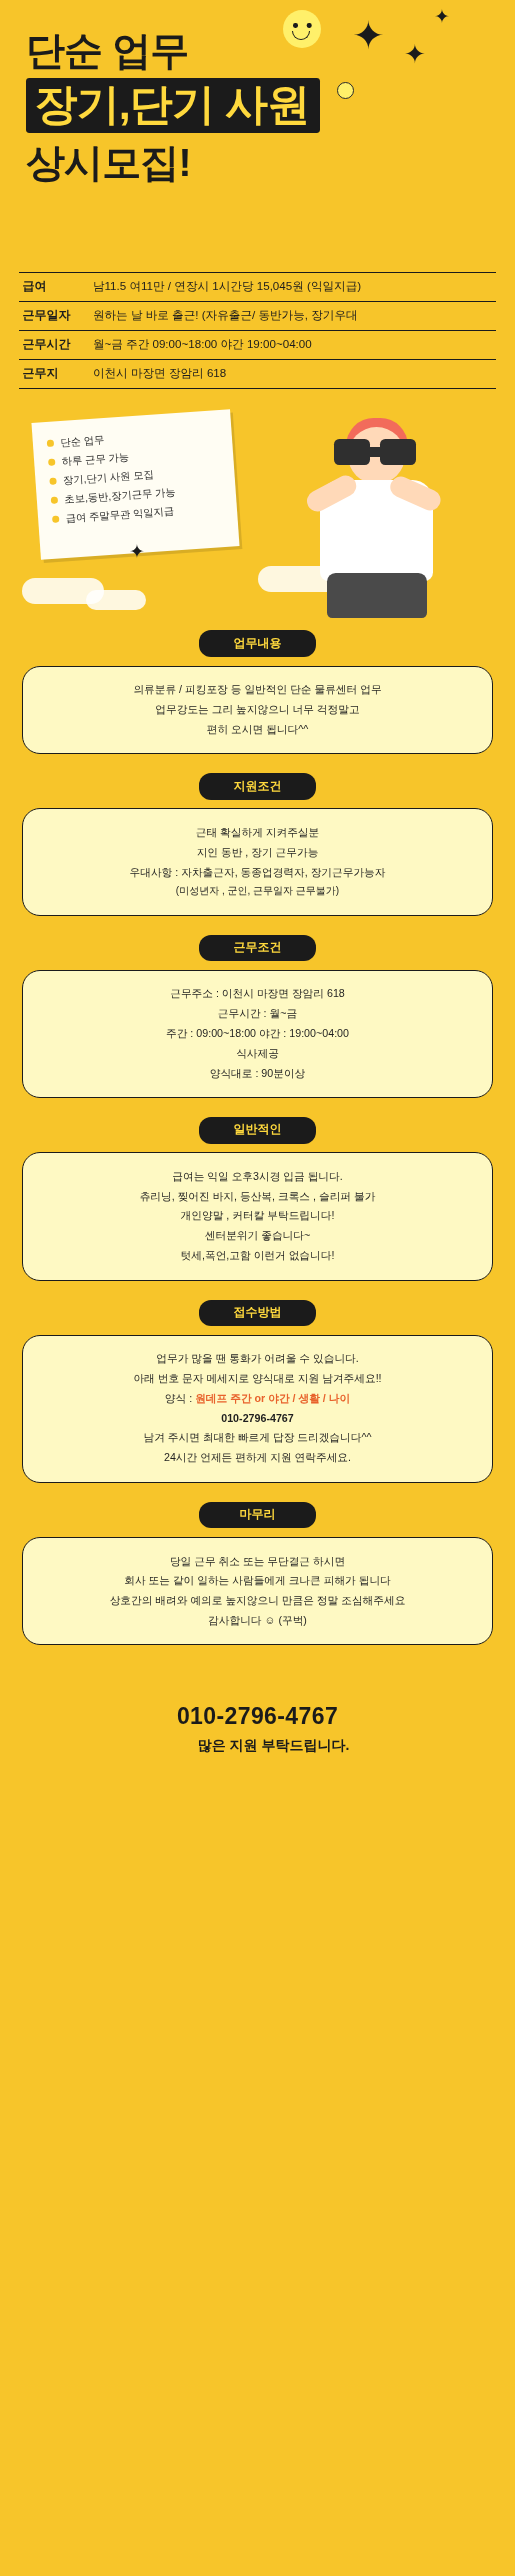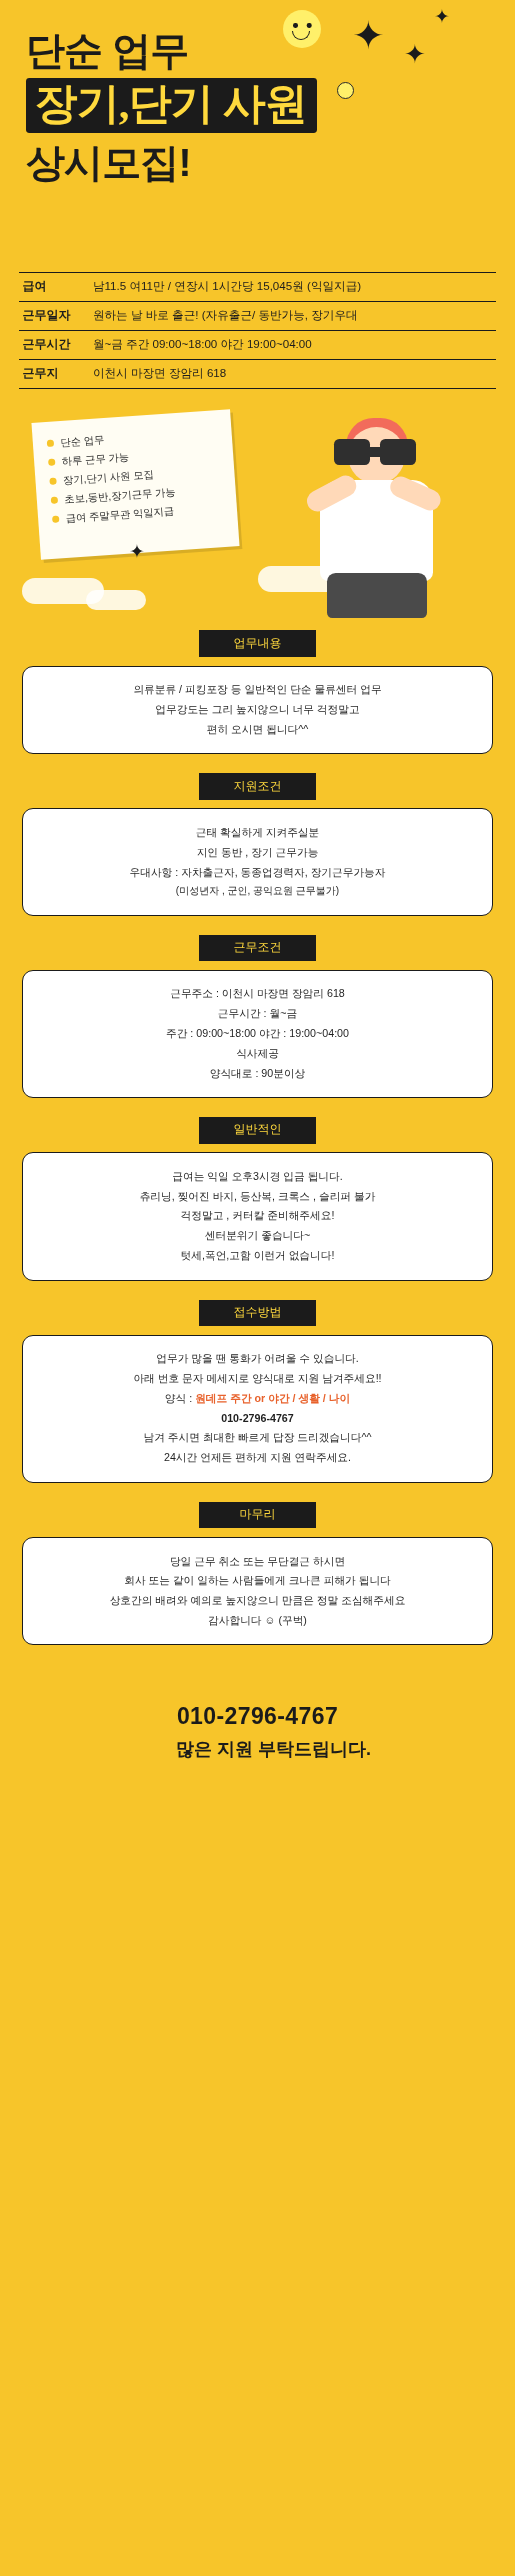--- a/index.html
+++ b/index.html
@@ -31,21 +31,20 @@
   }
   .hero-l1 { font-size: 39px; }
   .hero-l2 {
     font-size: 43px;
     background: #1b1b1b;
     color: #ffd93d;
     display: inline-block;
     padding: 1.7px 10.3px 5.2px 8.6px;
     border-radius: 3.4px;
     margin-top: 5.2px;
-    font-family: Liberation Serif, serif;
   }
   .hero-l3 { font-size: 39px; margin-top: 8.6px; }
 
   .smiley {
     position: absolute;
     width: 38px; height: 38px;
     border-radius: 50%;
     background: #fff06a;
     top: 10.3px; left: 283px;
   }
@@ -209,29 +208,29 @@
 
   
   .sections { padding: 8.6px 22px 17px 22px; }
   .section { margin-bottom: 19px; }
   .sec-title {
     width: 117px;
     margin: 0 auto 8.6px auto;
     background: #1b1b1b;
     color: #ffd93d;
     font-size: 12px;
-    font-weight: normal;
+    font-weight: bold;
     text-align: center;
-    border-radius: 0;
+    border-radius: 12px;
     padding: 4.3px 0 5.2px 0;
   }
   .card {
-    background: #ffffff;
+    background: #fef9c3;
     border: 1.7px solid #1b1b1b;
-    border-radius: 11px;
+    border-radius: 18px;
     padding: 13.7px 12px;
     text-align: center;
     font-size: 10.7px;
     line-height: 1.85;
     color: #1f1f1f;
   }
   .card .small { font-size: 10px; }
   .phone-line { font-weight: bold; }
   .hl-orange { color: #e8622c; font-weight: bold; }
 
@@ -240,21 +239,21 @@
     text-align: center;
     padding: 22px 0 34px 0;
   }
   .footer-phone {
     font-size: 23px;
     font-weight: bold;
     color: #1b1b1b;
     letter-spacing: 0.4px;
   }
   .footer-msg {
-    font-size: 18px;
+    font-size: 14px;
     font-weight: bold;
     margin-top: 6.9px;
     color: #1b1b1b;
     padding-left: 32px;
   }
   .tail { height: 876px; }
 </style>
 </head>
 <body>
 
@@ -330,41 +329,41 @@
         <div>편히 오시면 됩니다^^</div>
       </div>
     </div>
 
     <div class="section">
       <div class="sec-title">지원조건</div>
       <div class="card">
         <div>근태 확실하게 지켜주실분</div>
         <div>지인 동반 , 장기 근무가능</div>
         <div>우대사항 : 자차출근자, 동종업경력자, 장기근무가능자</div>
-        <div class="small">(미성년자 , 군인, 공익요원 근무불가)</div>
+        <div class="small">(미성년자 , 군인, 근무일자 근무불가)</div>
       </div>
     </div>
 
     <div class="section">
       <div class="sec-title">근무조건</div>
       <div class="card">
         <div>근무주소 : 이천시 마장면 장암리 618</div>
         <div>근무시간 : 월~금</div>
         <div>주간 : 09:00~18:00     야간 : 19:00~04:00</div>
         <div>식사제공</div>
         <div>양식대로 : 90분이상</div>
       </div>
     </div>
 
     <div class="section">
       <div class="sec-title">일반적인</div>
       <div class="card">
         <div>급여는 익일 오후3시경 입금 됩니다.</div>
         <div>츄리닝, 찢어진 바지, 등산복, 크록스 , 슬리퍼 불가</div>
-        <div>걱정말고 , 커터칼 준비해주세요!</div>
+        <div>개인양말 , 커터칼 부탁드립니다!</div>
         <div>센터분위기 좋습니다~</div>
         <div>텃세,폭언,고함 이런거 없습니다!</div>
       </div>
     </div>
 
     <div class="section">
       <div class="sec-title">접수방법</div>
       <div class="card">
         <div>업무가 많을 땐 통화가 어려울 수 있습니다.</div>
         <div>아래 번호 문자 메세지로 양식대로 지원 남겨주세요!!</div>

